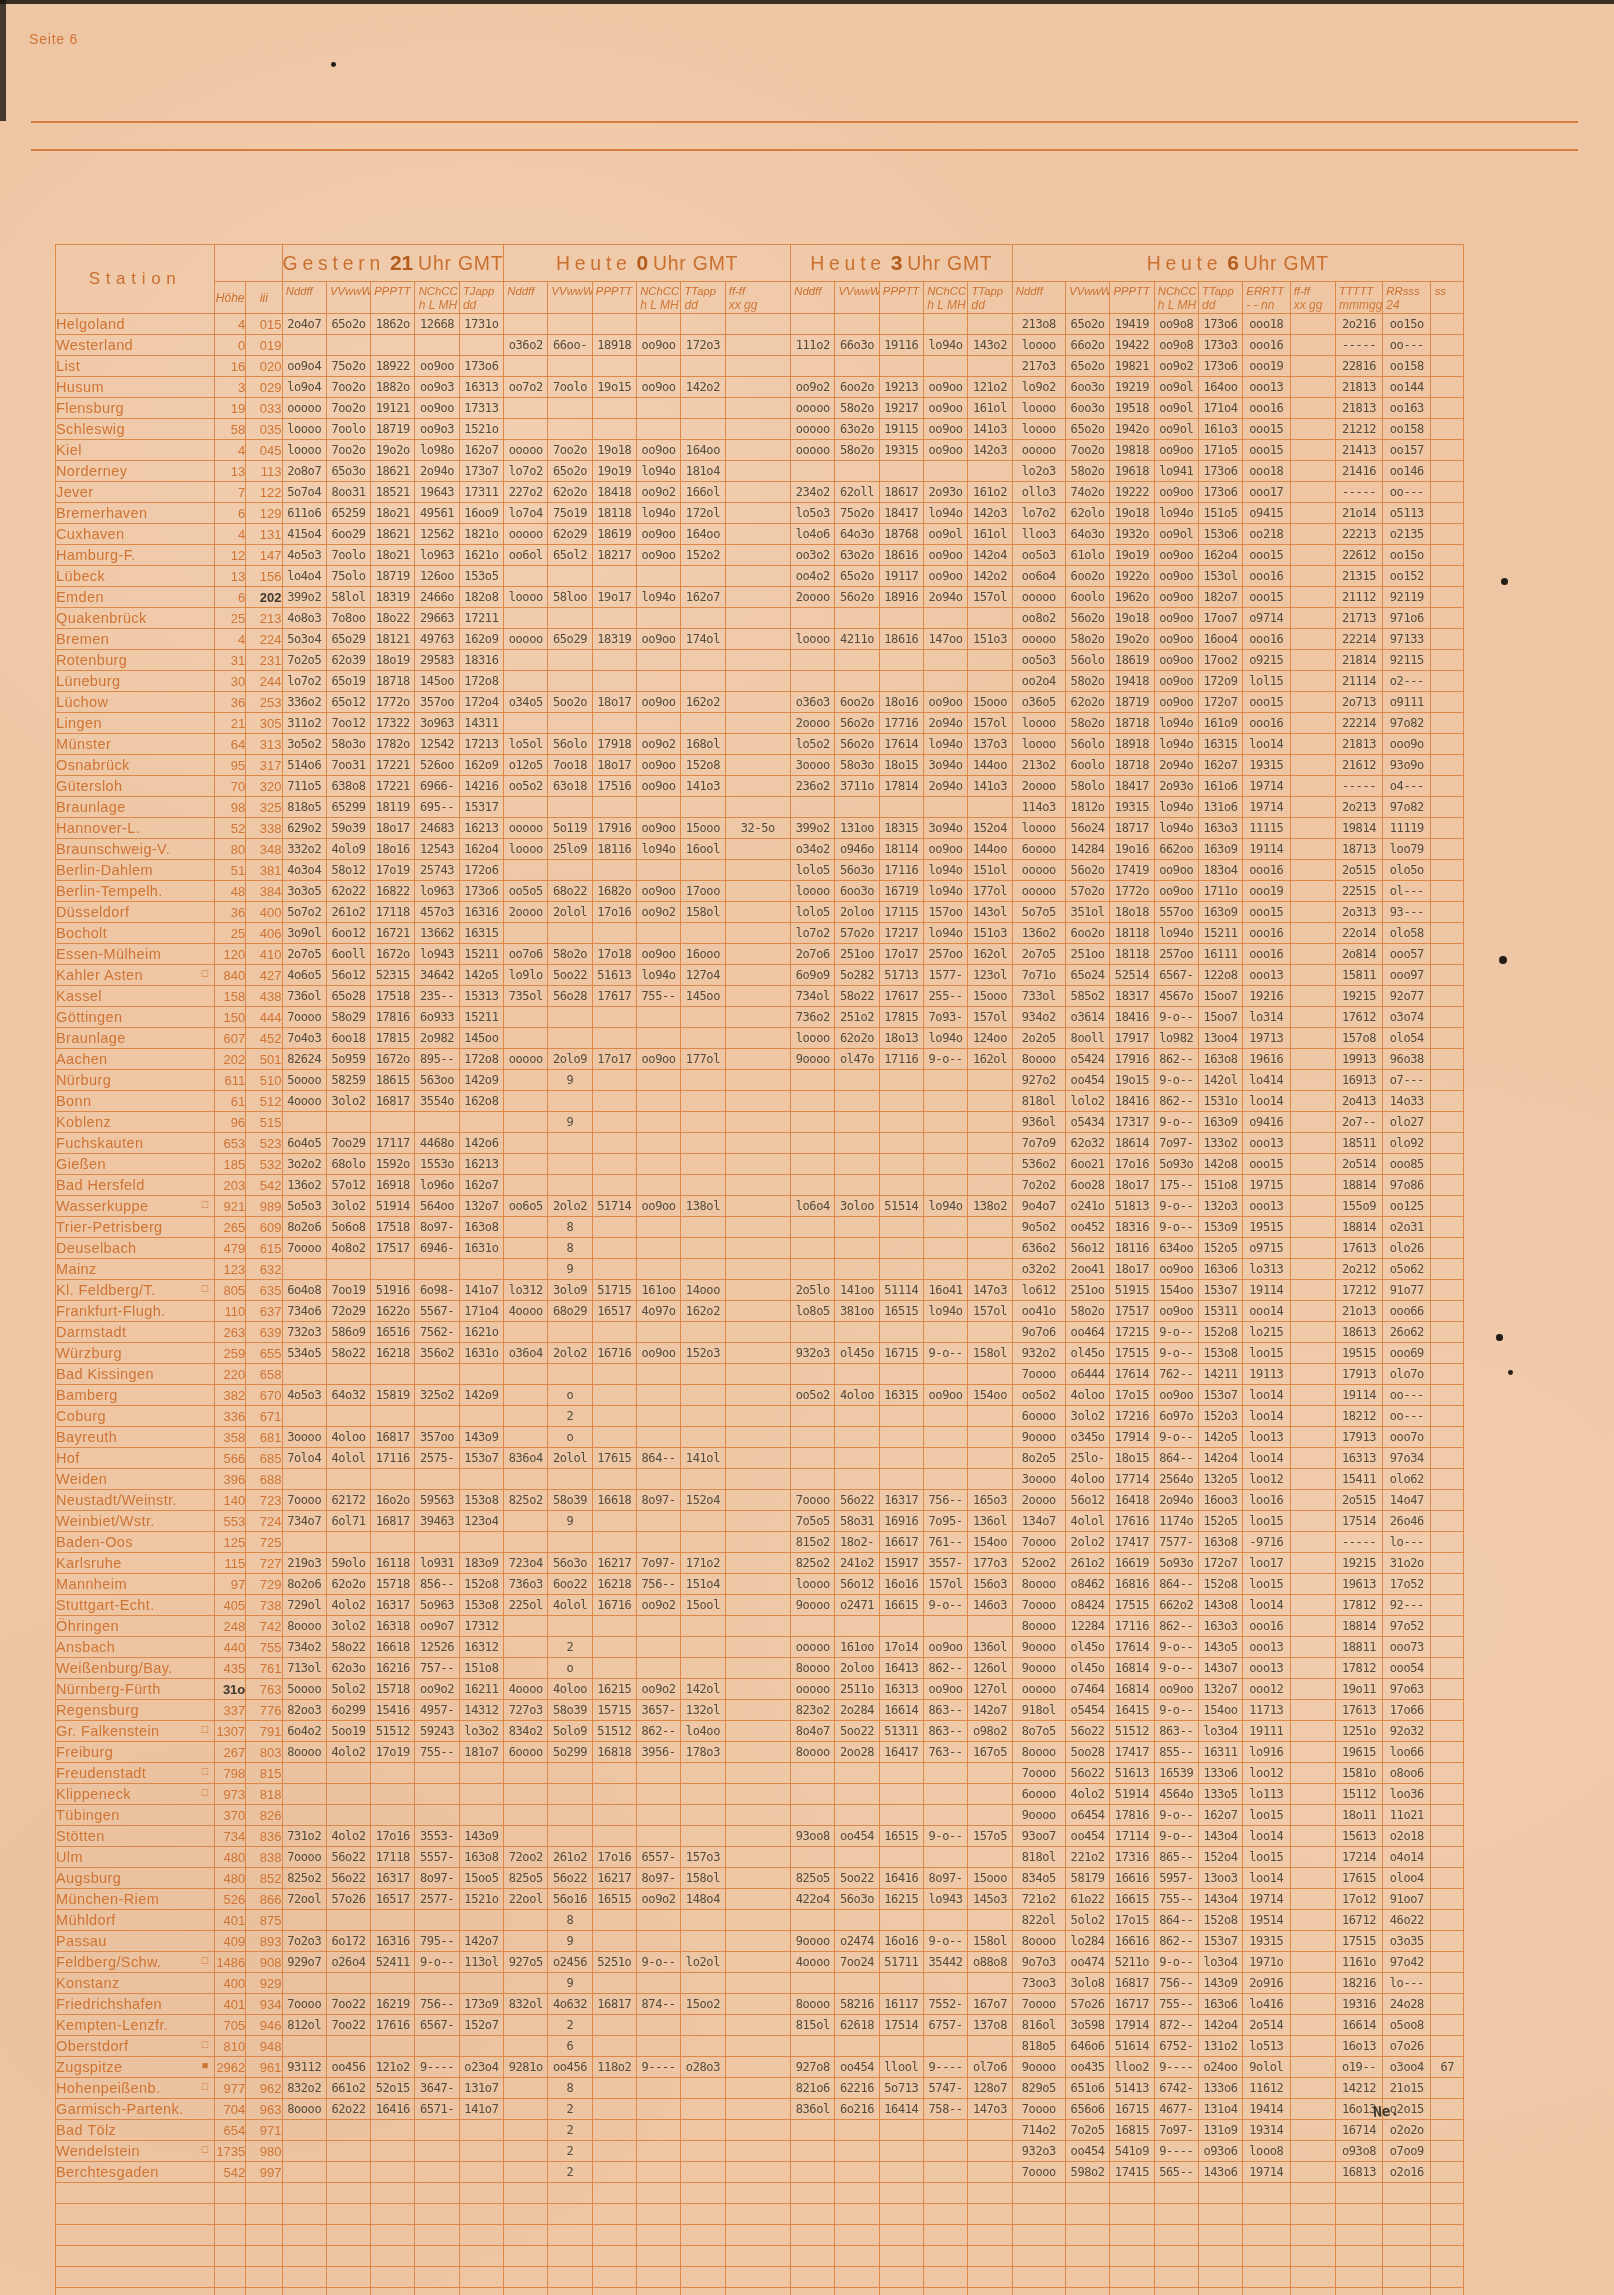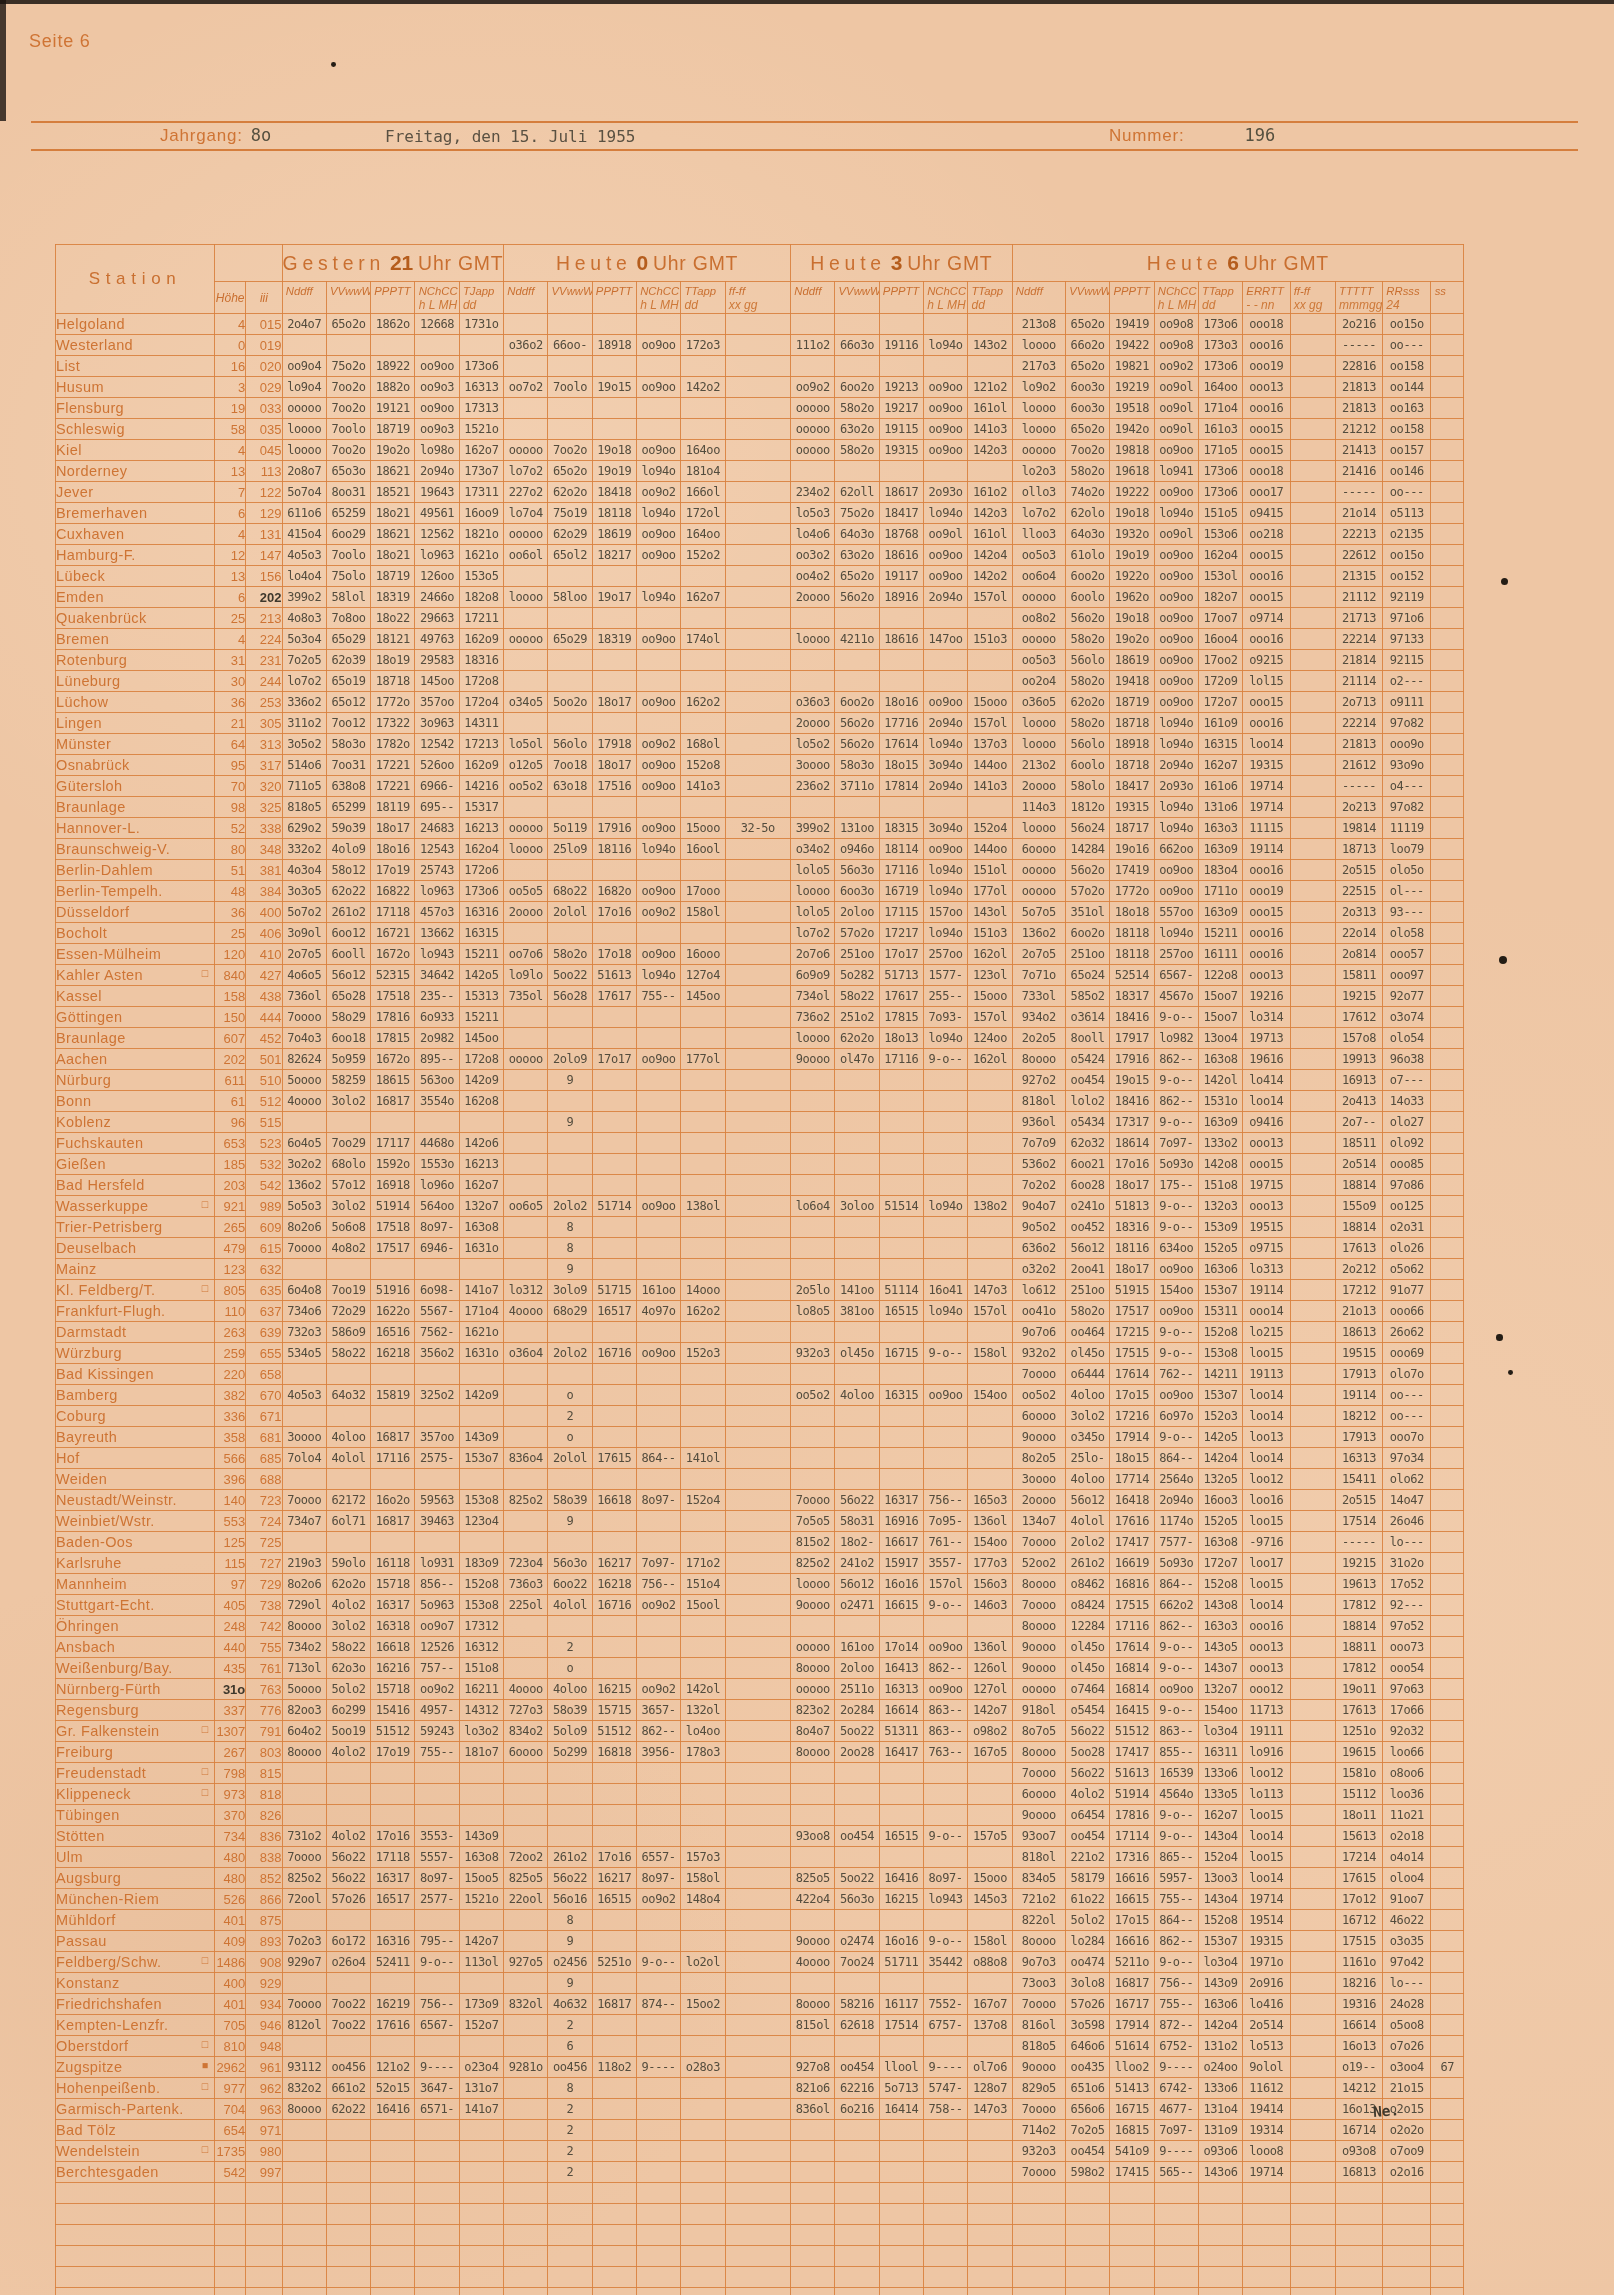--- a/index.html
+++ b/index.html
@@ -7,21 +7,21 @@
         background:#eec6a4;
         background-image:
           radial-gradient(969px 727px at 30% 20%, rgba(255,235,214,.25), rgba(0,0,0,0) 70%),
           radial-gradient(1130px 969px at 85% 70%, rgba(246,215,186,.35), rgba(0,0,0,0) 75%),
           radial-gradient(727px 565px at 15% 85%, rgba(222,176,138,.25), rgba(0,0,0,0) 70%);
         font-family:"Liberation Sans", sans-serif;}
   .edge-top{position:absolute;left:0;top:0;width:1615px;height:4px;background:#1a1410;opacity:.85;}
   .edge-left{position:absolute;left:0;top:0;width:5.7px;height:121px;background:#1a1410;opacity:.8;}
   .speck{position:absolute;border-radius:50%;background:#241d15;}
 
-  .seite{position:absolute;left:29px;top:31px;color:#cf7434;font-size:18px;letter-spacing:0.8px;}
+  .seite{position:absolute;left:29px;top:31px;color:#cf7434;font-size:14px;letter-spacing:0.8px;}
   .rule{position:absolute;left:31px;width:1547px;height:2.4px;background:#d57e3d;}
   .rule1{top:121px;}
   .rule2{top:149px;}
   .mast{position:absolute;top:125px;left:0;width:1615px;height:21px;color:#cf7434;font-size:17px;}
   .mast .lab{color:#cf7434;letter-spacing:0.8px;}
   .typed{font-family:"DejaVu Sans Mono", monospace;color:#55503f;}
   .jahrgang{position:absolute;left:160px;top:0;}
   .dateline{position:absolute;left:385px;top:1.6px;font-size:16px;color:#5a5142;}
   .nummer{position:absolute;left:1109px;top:0;}
   .nummer .typed{margin-left:60px;}
@@ -62,25 +62,20 @@
   <div class="speck" style="left:331px;top:62px;width:4.8px;height:4.8px;"></div>
   <div class="speck" style="left:1501px;top:578px;width:7.3px;height:7.3px;"></div>
   <div class="speck" style="left:1499px;top:956px;width:8px;height:8px;"></div>
   <div class="speck" style="left:1496px;top:1334px;width:6.5px;height:6.5px;"></div>
   <div class="speck" style="left:1508px;top:1370px;width:4.8px;height:4.8px;"></div>
 
   <div class="seite">Seite 6</div>
   <div class="rule rule1"></div>
   <div class="rule rule2"></div>
 
-  <div class="mast">
-    <span class="jahrgang"><span class="lab">Jahrgang:</span><span class="typed">8o</span></span>
-    <span class="dateline typed">Freitag, den 15. Juli 1955</span>
-    <span class="nummer"><span class="lab">Nummer:</span><span class="typed">196</span></span>
-  </div>
 
   <table class="wx" id="wx">
       <colgroup>
         <col style="width: 158px;">
         <col style="width: 31px;">
         <col style="width: 36px;">
         <col style="width: 44px;">
         <col style="width: 44px;">
         <col style="width: 44px;">
         <col style="width: 44px;">

